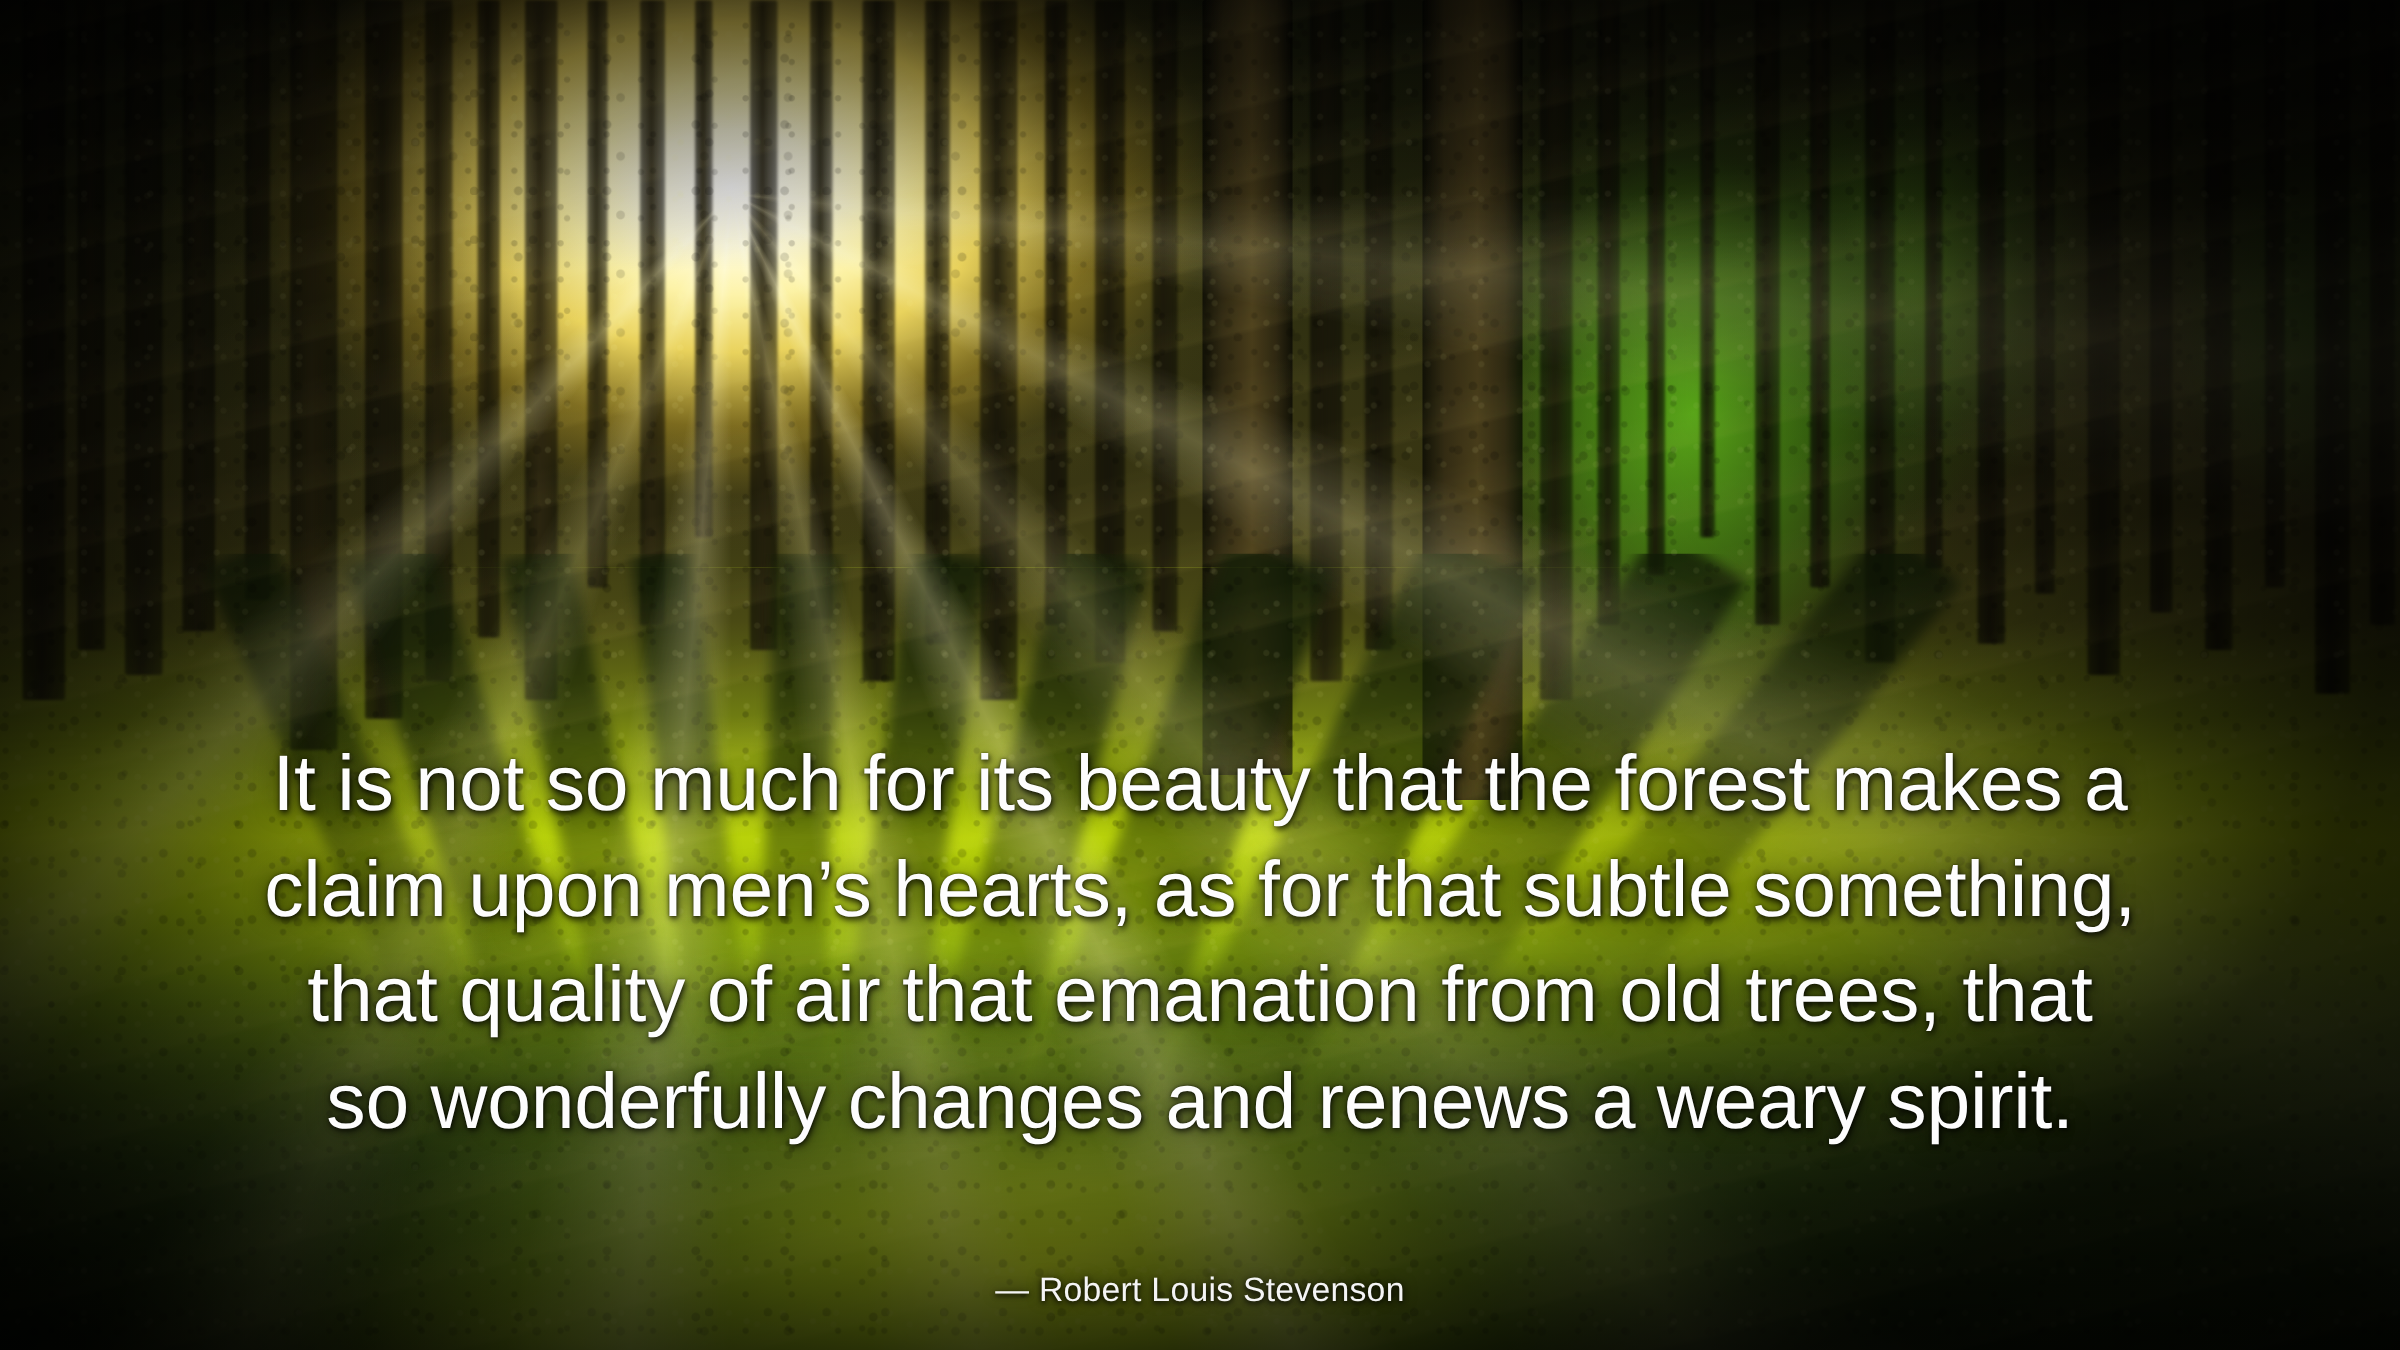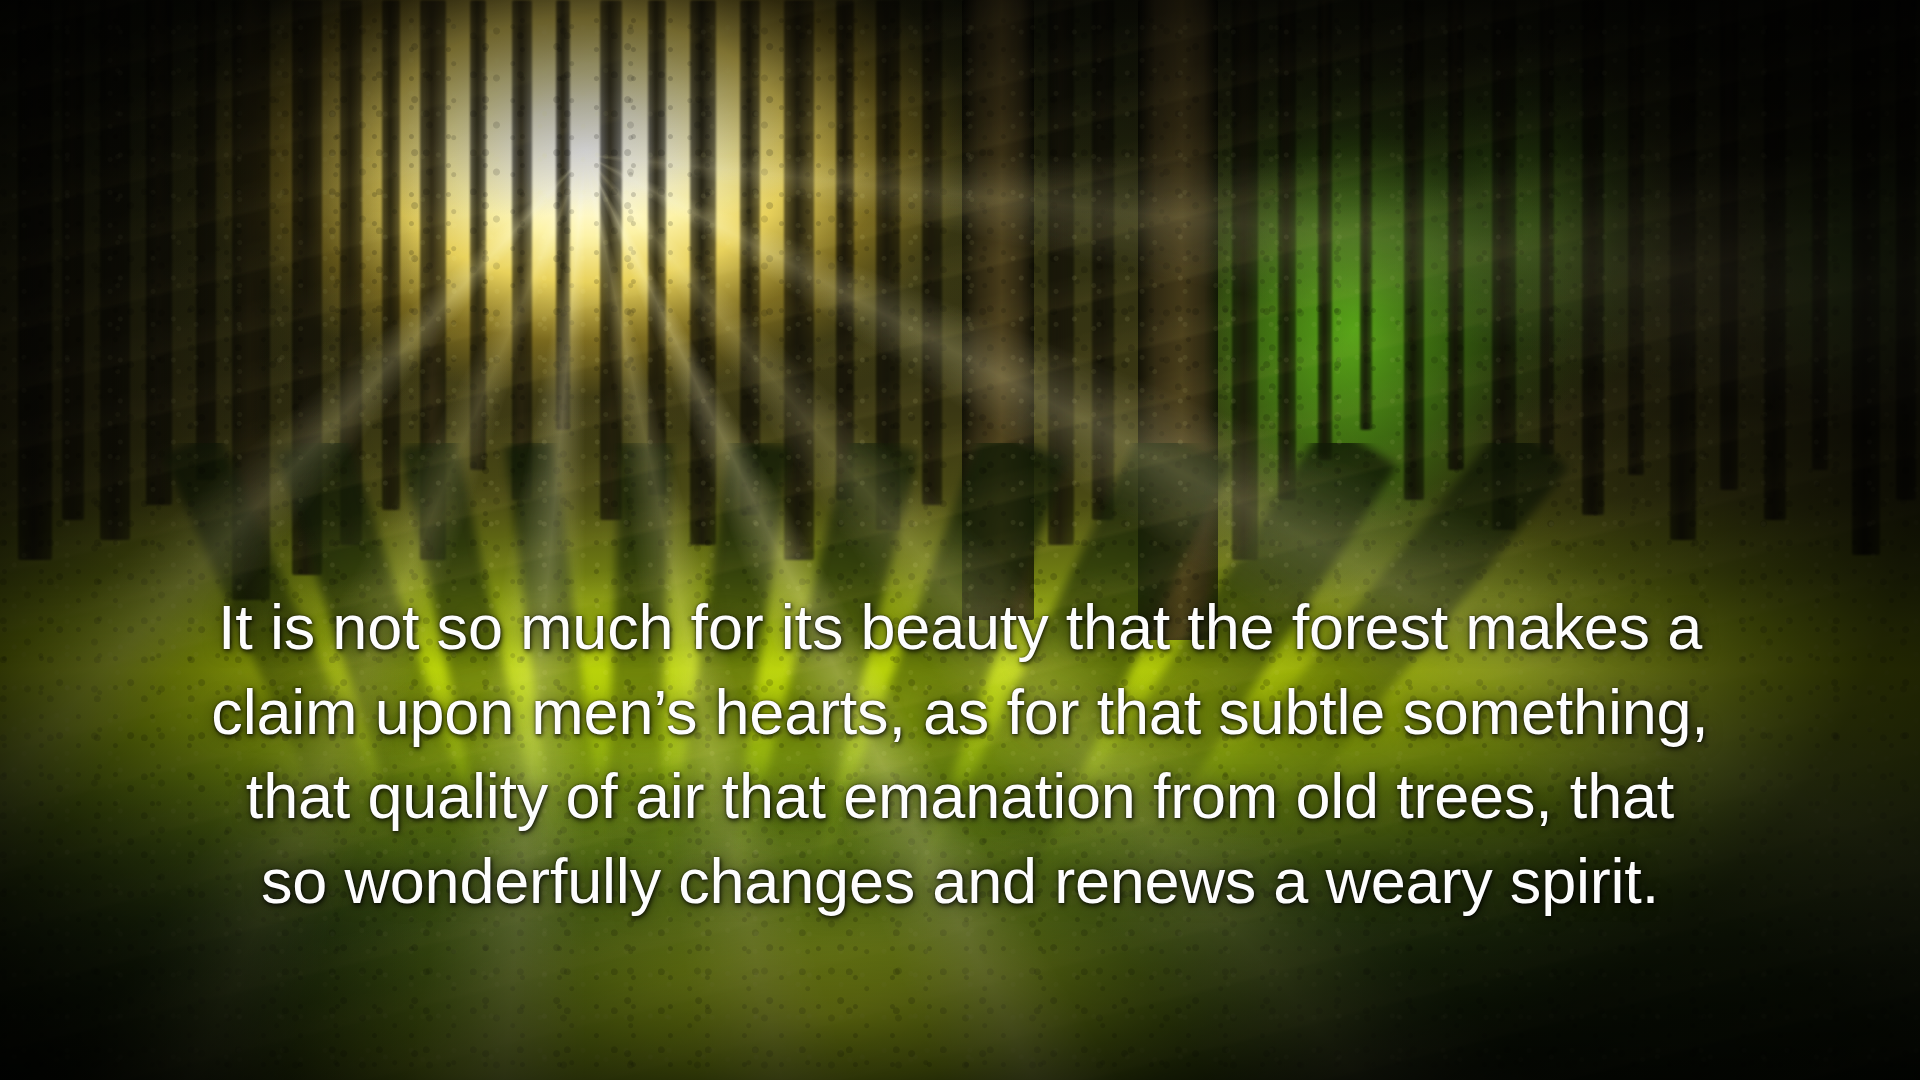--- a/index.html
+++ b/index.html
@@ -217,15 +217,16 @@
   <div class="layer rays"></div>
   <div class="layer haze"></div>
   <div class="layer vignette"></div>
 
   <div class="overlay">
     <div class="quote">It is not so much for its beauty that the forest makes a
 claim upon men’s hearts, as for that subtle something,
 that quality of air that emanation from old trees, that
 so wonderfully changes and renews a weary spirit.</div>
 
+    <div class="attribution">— Robert Louis Stevenson</div>
 
   </div>
 </div>
 
 </body></html>

